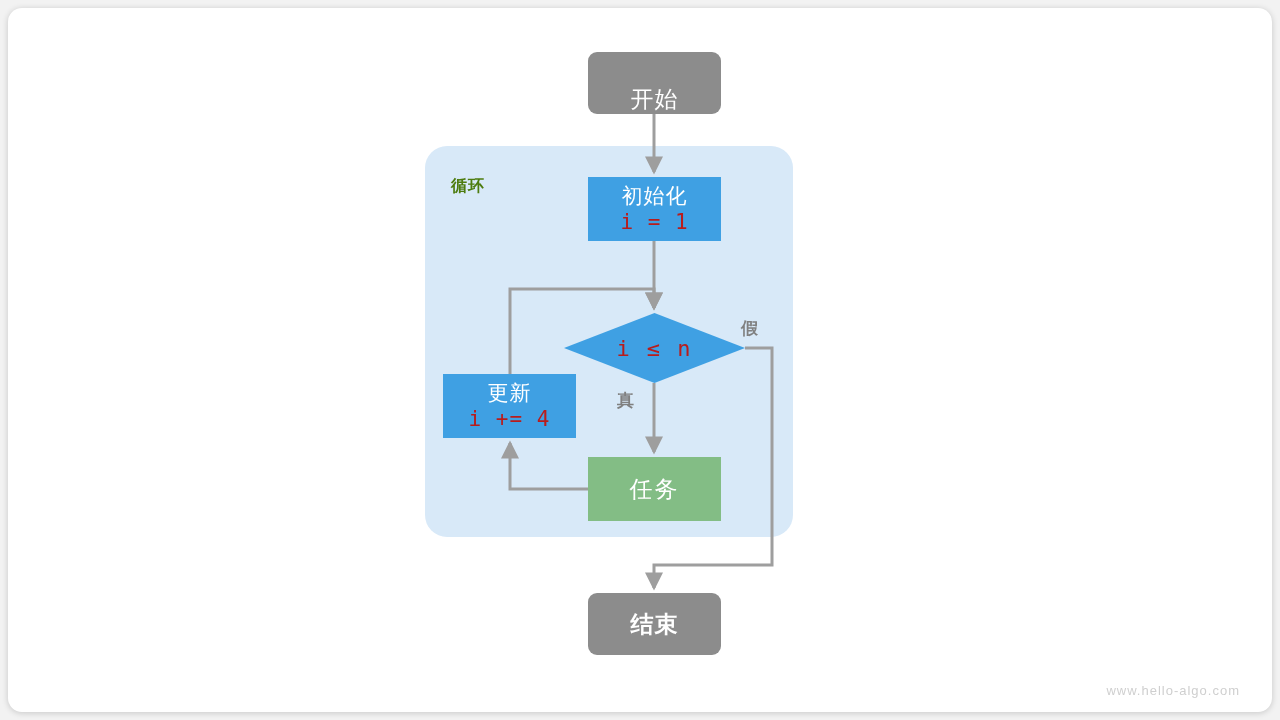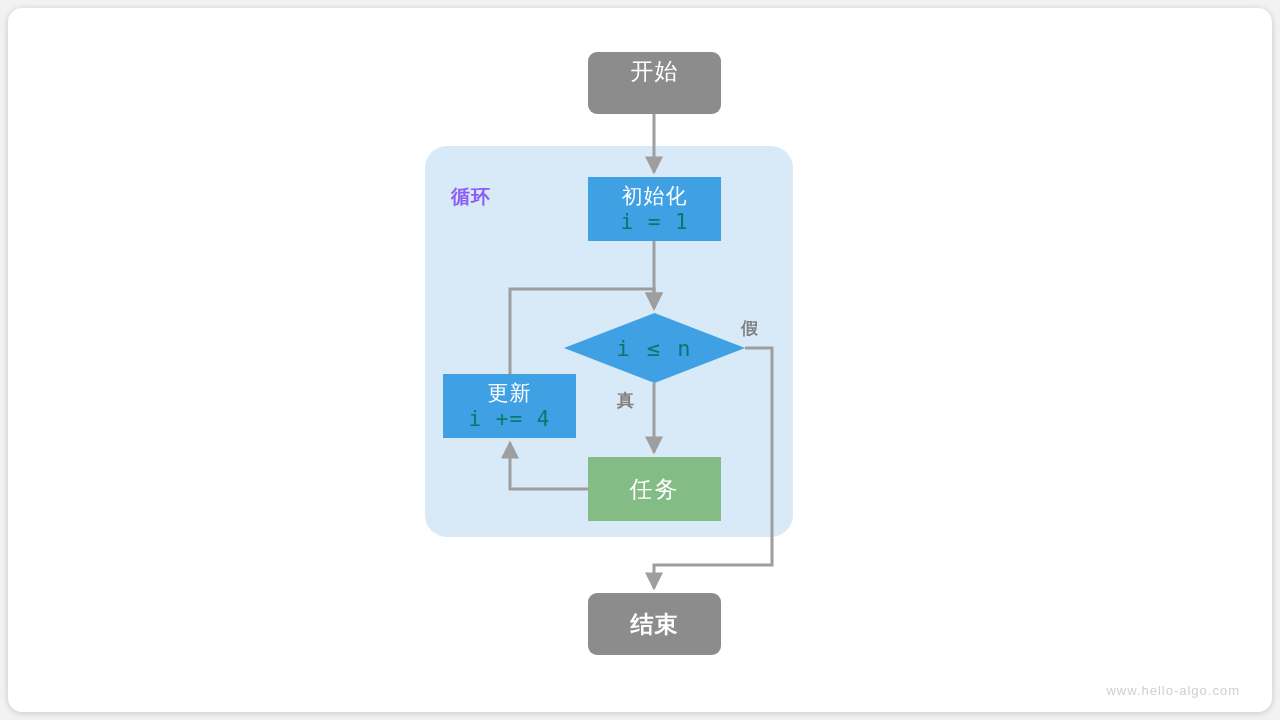--- a/index.html
+++ b/index.html
@@ -43,25 +43,25 @@
     text-align: center;
     pointer-events: none;
     white-space: pre;
   }
   .lbl-cn {
     font-family: "Liberation Sans", sans-serif;
     color: #ffffff;
   }
   .lbl-mono {
     font-family: "DejaVu Sans Mono", monospace;
-    color: #0f766e;
+    color: #b91c1c;
   }
   
   #start-node {
-    left: 588px; top: 40px; width: 133px; height: 62px;
+    left: 588px; top: 68px; width: 133px; height: 62px;
   }
   #start-node .lbl-cn { font-size: 23px; letter-spacing: 1px; }
   
   #end-node {
     left: 588px; top: 593px; width: 133px; height: 62px;
   }
   #end-node .lbl-cn { font-size: 23px; letter-spacing: 1px; font-weight: bold; }
   
   #init-node {
     left: 588px; top: 177px; width: 133px; height: 64px;
@@ -81,24 +81,24 @@
   #task-node .lbl-cn { font-size: 23px; letter-spacing: 2px; }
   
   #cond-node {
     left: 564px; top: 313px; width: 181px; height: 70px;
   }
   #cond-node .lbl-mono { font-size: 22px; letter-spacing: 2px; }
   
   #loop-caption {
     position: absolute;
     left: 451px;
-    top: 184px;
-    font-size: 19px;
+    top: 176px;
+    font-size: 16px;
     font-weight: bold;
-    color: #8b5cf6;
+    color: #4d7c0f;
     letter-spacing: 1px;
     font-family: "Liberation Sans", sans-serif;
   }
   
   .edge-label {
     position: absolute;
     font-size: 17px;
     font-weight: bold;
     color: #808080;
     font-family: "Liberation Sans", sans-serif;

